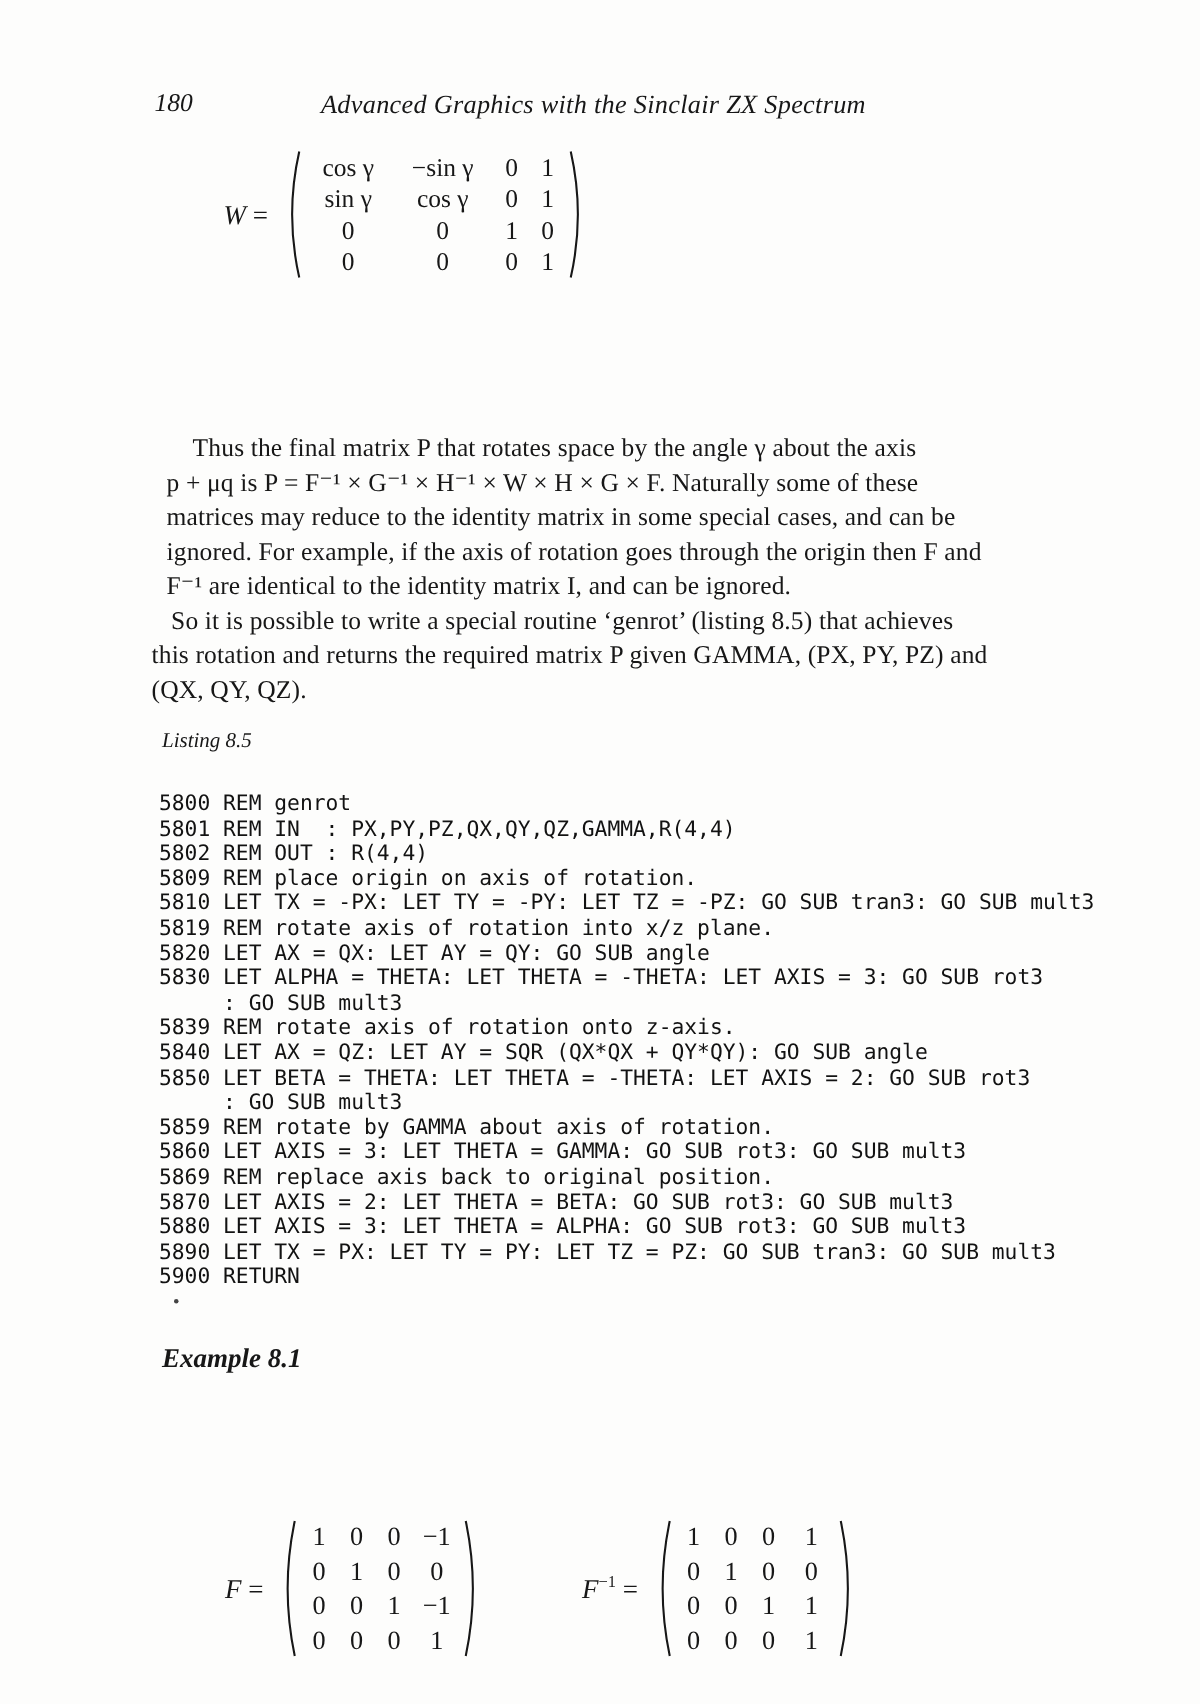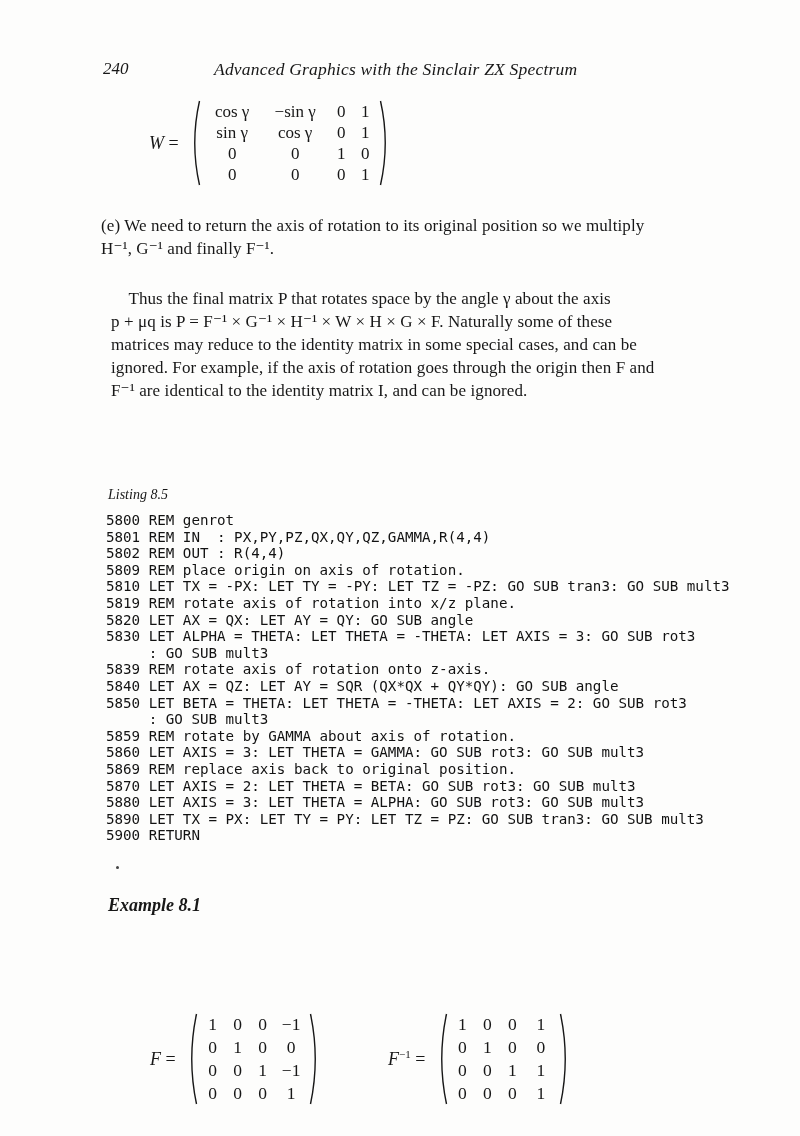--- a/index.html
+++ b/index.html
@@ -19,21 +19,21 @@
     font-size:17px; line-height:23px; white-space:pre-wrap; width:700px;
     letter-spacing:0.1px;
   }
   #para-e    { left:101px; top:214px; }
   #para-thus { left:111px; top:287px; }
   #para-so   { left:101px; top:402px; }
 
   
   .listing-heading { left:108px; top:487px; font-size:14px; font-style:italic; }
   .code {
-    left:106px; top:512px; margin:0;
+    left:106px; top:528px; margin:0;
     font-family:"DejaVu Sans Mono","Liberation Mono",monospace;
     font-size:14.2px; line-height:16.6px; white-space:pre; color:#121212;
   }
 
   
   .example-heading { left:108px; top:895px; font-size:18px; font-style:italic; font-weight:bold; }
   #example-para    { left:101px; top:918px; }
 
   
   .matrix { display:flex; align-items:center; }
@@ -48,21 +48,21 @@
   .w-grid { grid-template-columns:58px 68px 24px 24px; font-size:17px;  line-height:21.2px; }
   .f-grid { grid-template-columns:25px 25px 25px 32px; font-size:17.5px; line-height:23px; }
 
   .speck { left:116px; top:866px; width:3px; height:3px; background:#444; border-radius:50%; }
 </style>
 </head>
 <body>
 
 <div class="page">
 
-  <div class="abs page-num">240</div>
+  <div class="abs page-num">180</div>
   <div class="abs run-title">Advanced Graphics with the Sinclair ZX Spectrum</div>
 
   <div class="abs matrix" id="matrix-w">
     <span class="m-label"><i>W</i><span> = </span></span>
     <span class="paren">
         <svg width="13" height="88" viewBox="0 0 13 88">
           <path d="M11.5 2 Q2 44 11.5 86" fill="none" stroke="#171717" stroke-width="1.4"></path>
         </svg>
       </span>
     <span class="m-grid w-grid">
@@ -83,27 +83,28 @@
         <span>0</span>
         <span>1</span>
       </span>
     <span class="paren">
         <svg width="13" height="88" viewBox="0 0 13 88">
           <path d="M1.5 2 Q11 44 1.5 86" fill="none" stroke="#171717" stroke-width="1.4"></path>
         </svg>
       </span>
   </div>
 
-  <div class="abs para" id="para-e">(e) We need to return the axis of rotation to its original position so we multiply
-H⁻¹, G⁻¹ and finally F⁻¹.</div>
   <div class="abs para" id="para-thus">    Thus the final matrix P that rotates space by the angle γ about the axis
 p + μq is P = F⁻¹ × G⁻¹ × H⁻¹ × W × H × G × F. Naturally some of these
 matrices may reduce to the identity matrix in some special cases, and can be
 ignored. For example, if the axis of rotation goes through the origin then F and
 F⁻¹ are identical to the identity matrix I, and can be ignored.</div>
+  <div class="abs para" id="para-so">   So it is possible to write a special routine ‘genrot’ (listing 8.5) that achieves
+this rotation and returns the required matrix P given GAMMA, (PX, PY, PZ) and
+(QX, QY, QZ).</div>
 
   <div class="abs listing-heading">Listing 8.5</div>
   <pre class="abs code">5800 REM genrot
 5801 REM IN  : PX,PY,PZ,QX,QY,QZ,GAMMA,R(4,4)
 5802 REM OUT : R(4,4)
 5809 REM place origin on axis of rotation.
 5810 LET TX = -PX: LET TY = -PY: LET TZ = -PZ: GO SUB tran3: GO SUB mult3
 5819 REM rotate axis of rotation into x/z plane.
 5820 LET AX = QX: LET AY = QY: GO SUB angle
 5830 LET ALPHA = THETA: LET THETA = -THETA: LET AXIS = 3: GO SUB rot3

